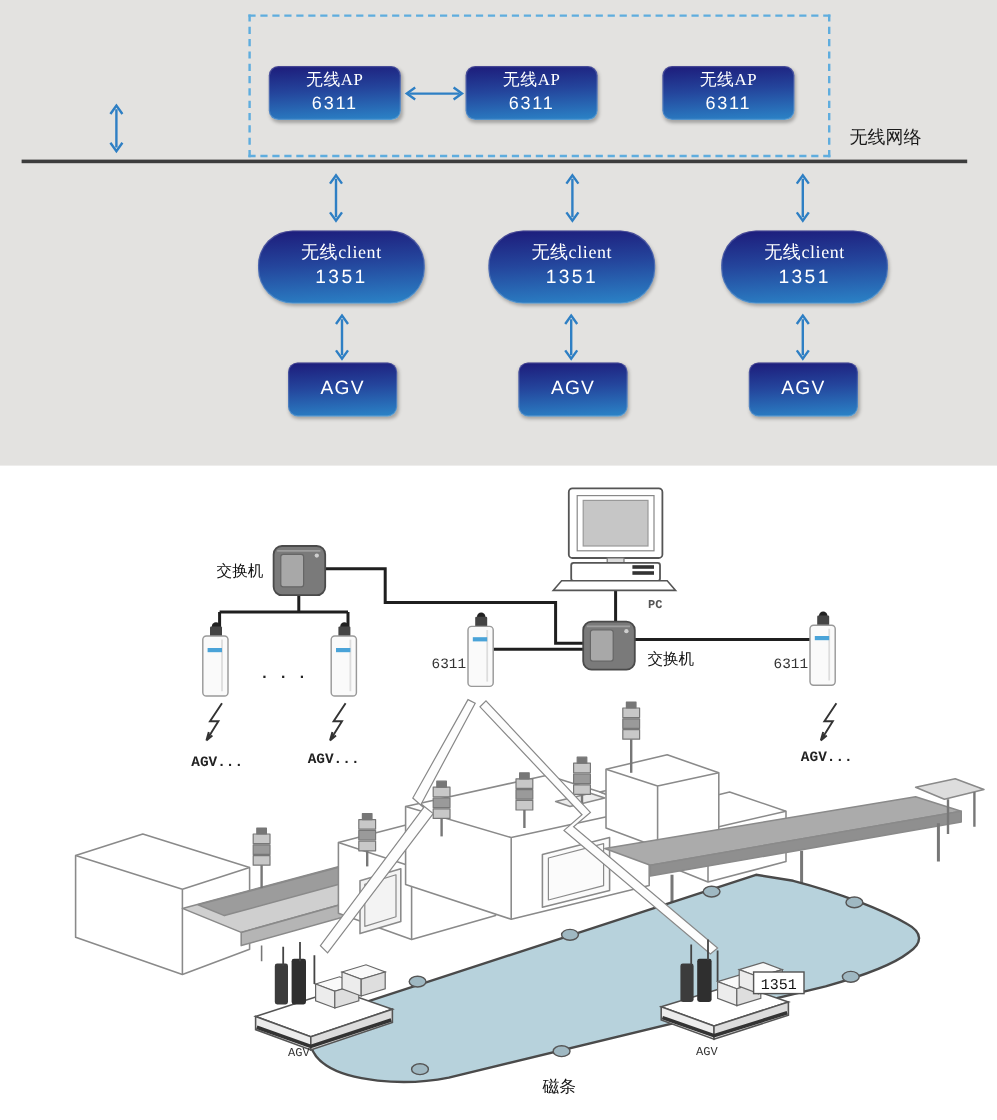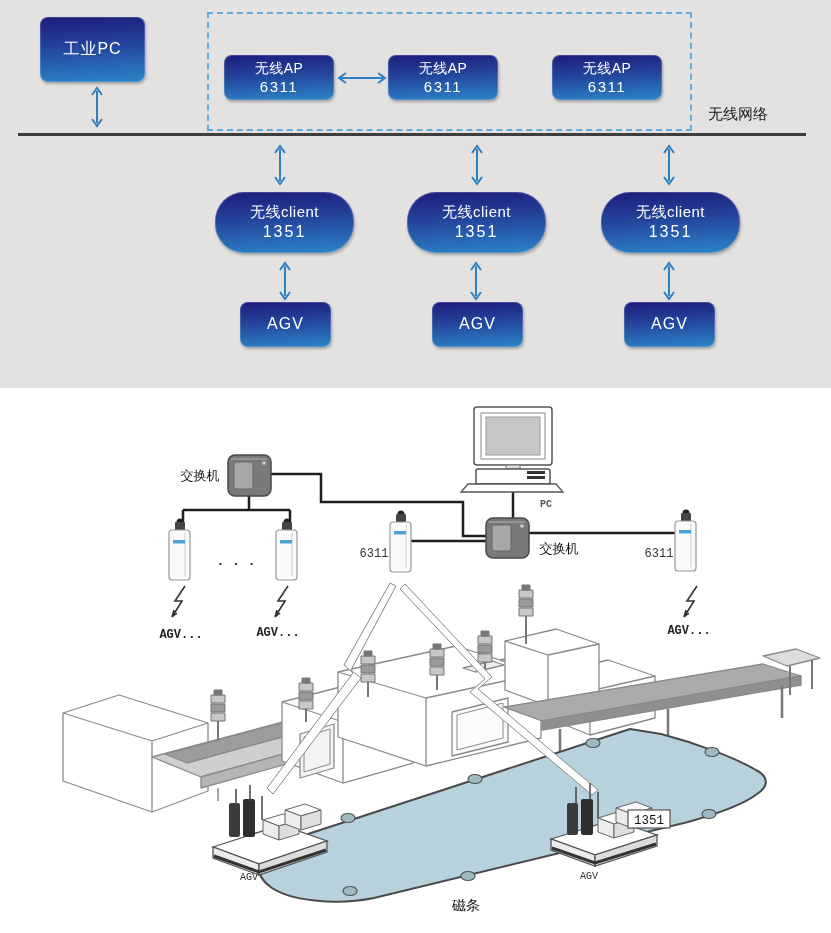--- a/index.html
+++ b/index.html
@@ -6,21 +6,21 @@
   body{width:831px;height:933px;position:relative;overflow:hidden;
        font-family:"Liberation Sans","DejaVu Sans",sans-serif;}
   .stage{position:absolute;left:0;top:0;width:831px;height:933px;background:#ffffff;}
 
   
   .top-panel{position:absolute;left:0;top:0;width:831px;height:388px;background:#e3e2e0;}
   .nbox{position:absolute;border-radius:8px;color:#fff;text-align:center;
         background:linear-gradient(177deg,#1d1b7a 0%,#24459c 45%,#2b85c8 100%);
         box-shadow:inset 0 0 0 1px rgba(255,255,255,.18),1px 2px 3px rgba(0,0,0,.28);
         display:flex;flex-direction:column;justify-content:center;line-height:1.3;}
-  .nbox .l1{font-size:14px;letter-spacing:.5px;}
+  .nbox .l1{font-size:14px;letter-spacing:.5px;font-family:Liberation Serif, serif;}
   .nbox .l2{font-size:15px;letter-spacing:1.5px;}
   .pc-box{left:40px;top:17px;width:105px;height:65px;font-size:16px;letter-spacing:1px;}
   .dashed-zone{position:absolute;left:207px;top:12px;width:481px;height:115px;
                border:2px dashed #5fadde;}
   .ap1{left:224px;top:55px;width:110px;height:45px;}
   .ap2{left:388px;top:55px;width:110px;height:45px;}
   .ap3{left:552px;top:55px;width:110px;height:45px;}
   .cl{width:139px;height:61px;top:192px;border-radius:29px;}
   .cl .l1{font-size:15px;}
   .cl .l2{font-size:16px;letter-spacing:2px;}
@@ -37,23 +37,20 @@
   text.cjk{font-family:"Liberation Sans","DejaVu Sans",sans-serif;}
   text.mono{font-family:"Liberation Mono","DejaVu Sans Mono",monospace;}
 </style>
 </head>
 <body>
 
 <div class="stage">
 
   <section class="top-panel">
 
-    <div class="nbox pc-box">
-      <span>工业PC</span>
-    </div>
 
     <div class="dashed-zone"></div>
 
     <div class="nbox ap1">
       <span class="l1">无线AP</span>
       <span class="l2">6311</span>
     </div>
     <div class="nbox ap2">
       <span class="l1">无线AP</span>
       <span class="l2">6311</span>

